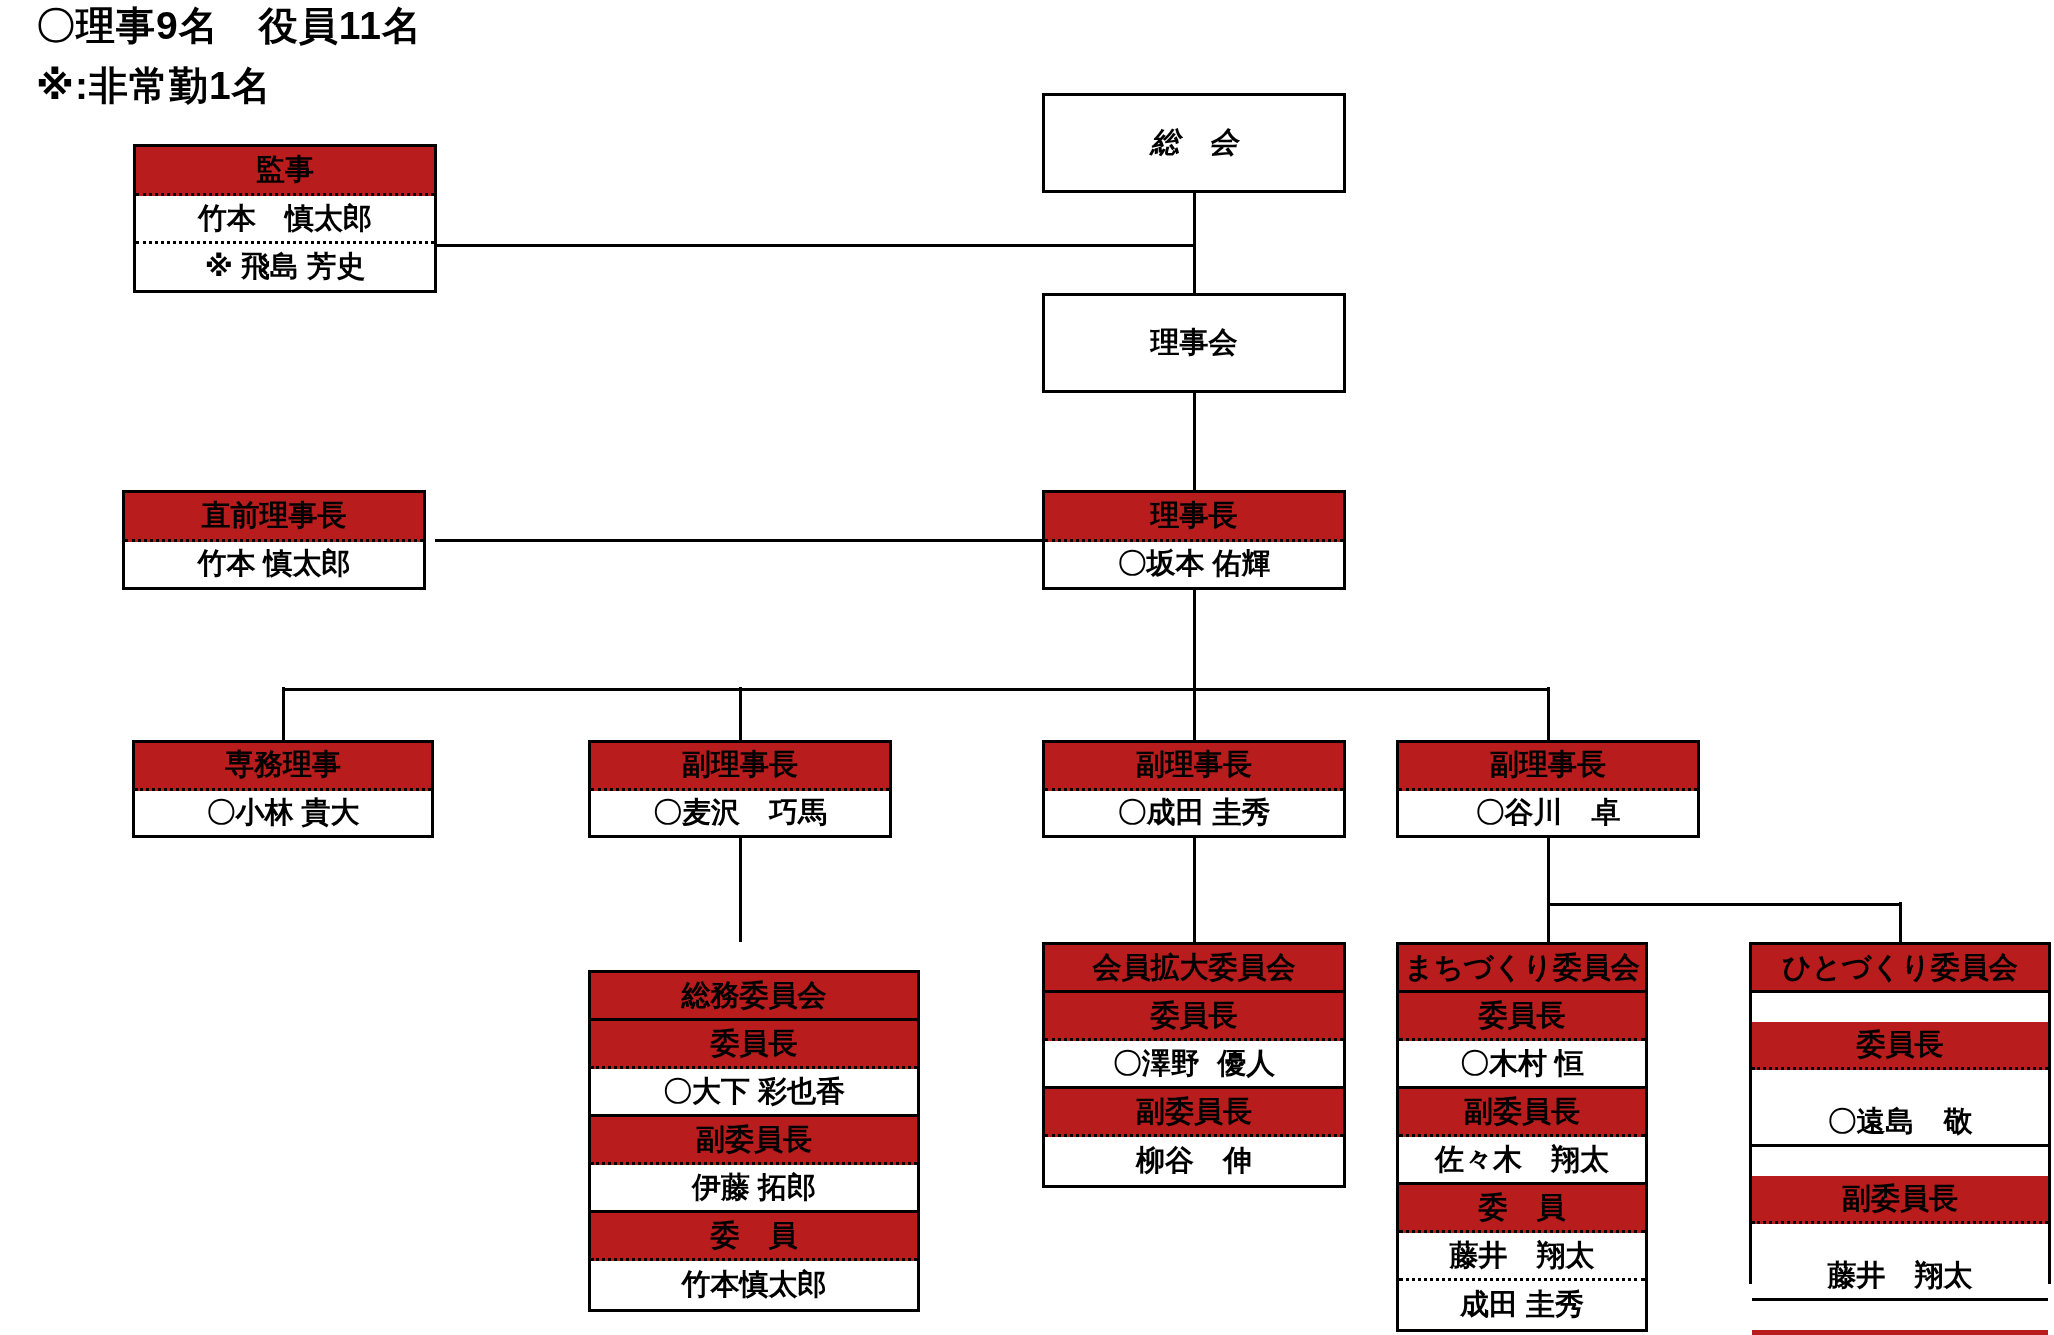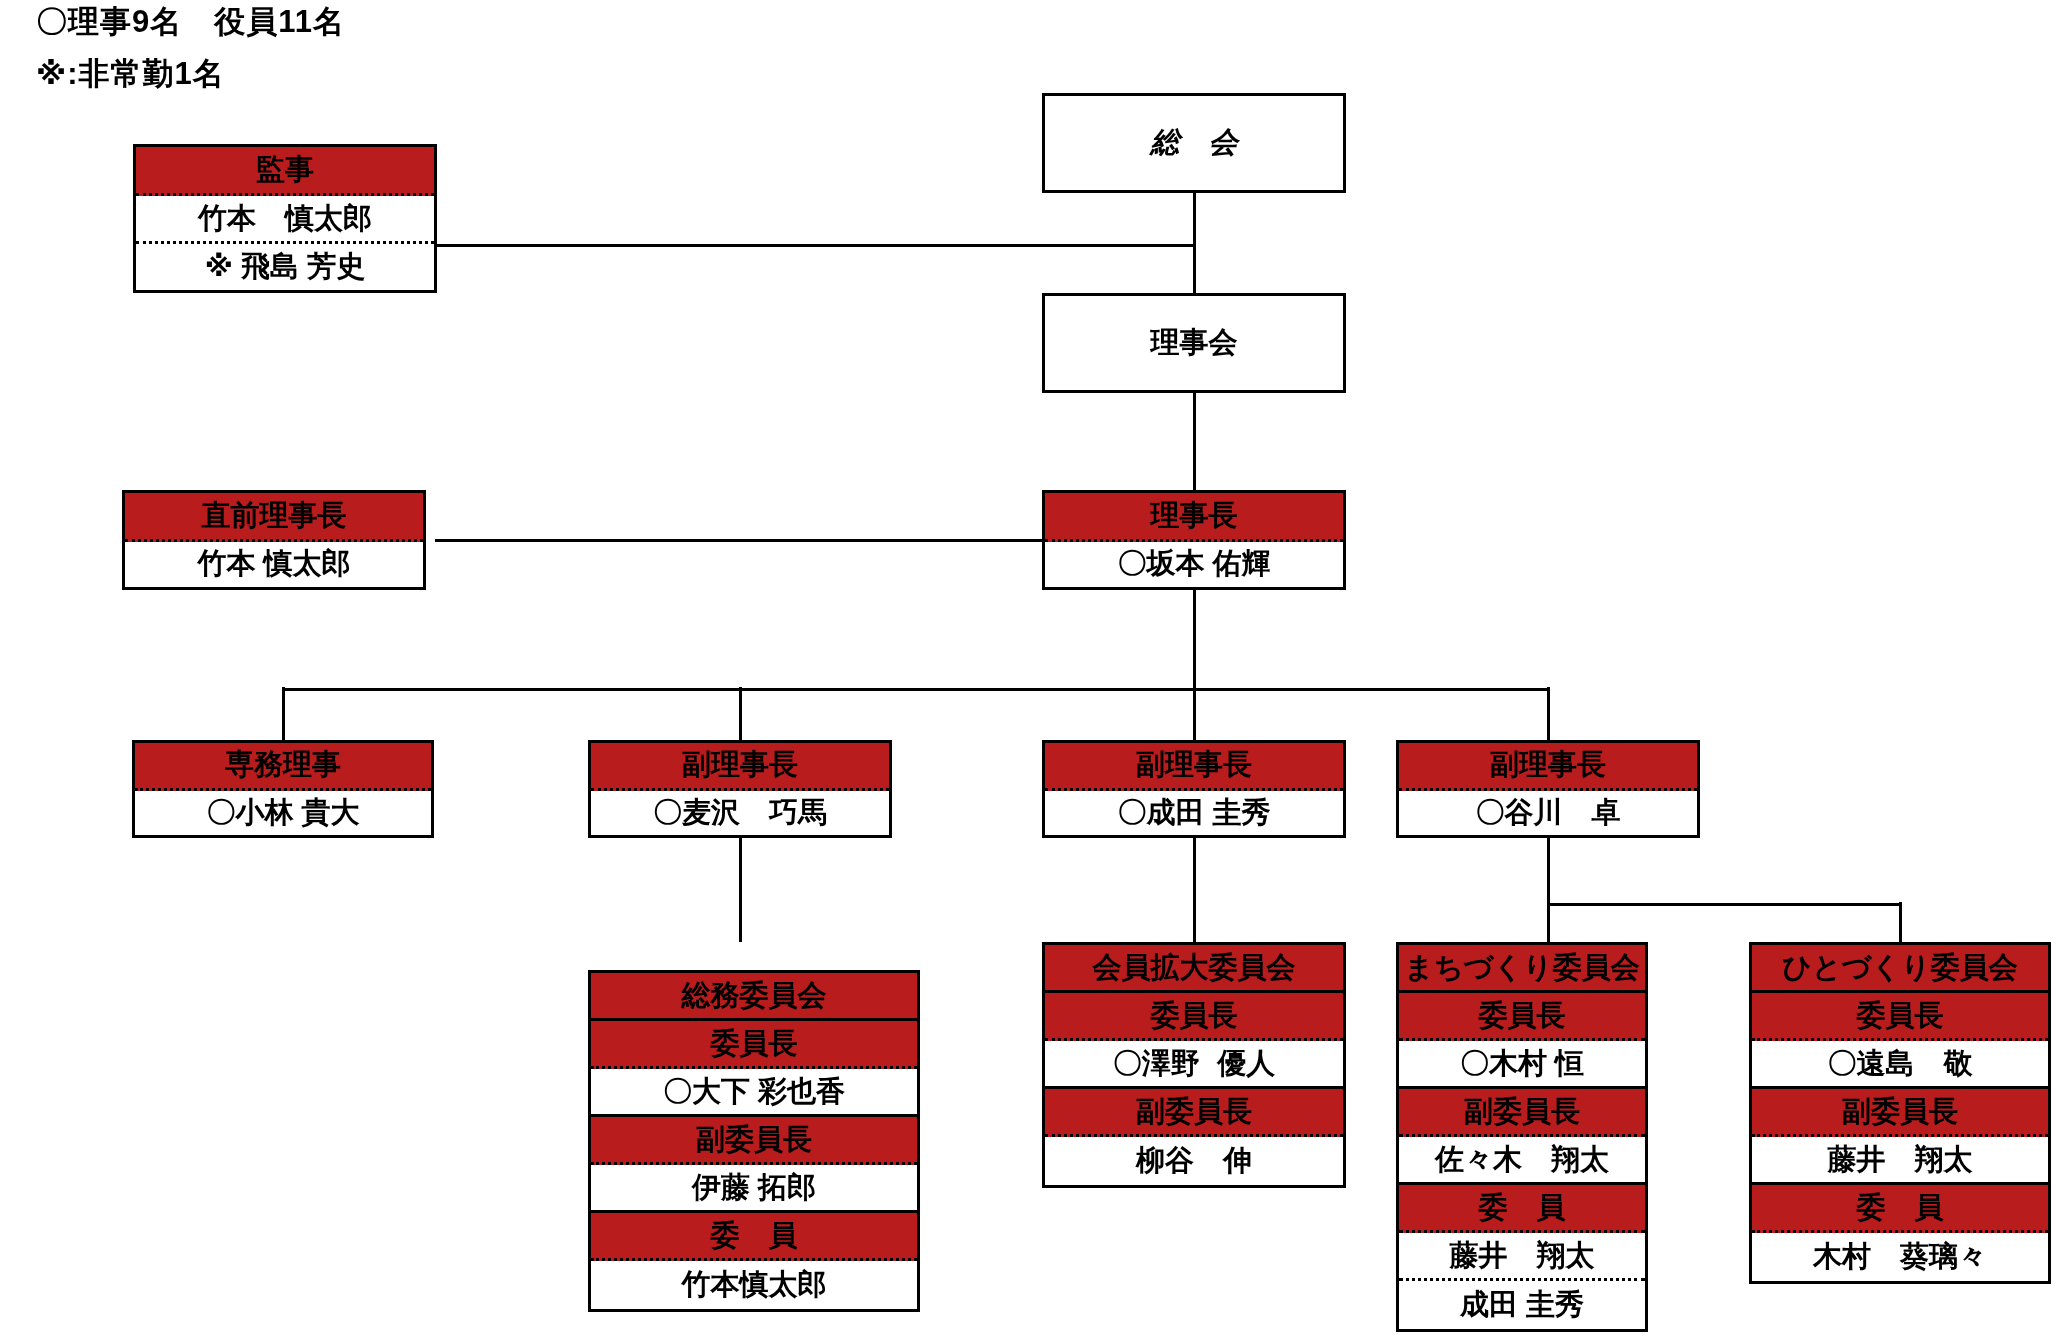--- a/index.html
+++ b/index.html
@@ -7,21 +7,21 @@
     position:relative;
     width:2054px;height:1335px;
     background:#ffffff;
     font-family:"Liberation Sans","DejaVu Sans",sans-serif;
     font-weight:bold;
     color:#000;
     overflow:hidden;
   }
   svg.wires{position:absolute;left:0;top:0;z-index:0;}
   .legend{position:absolute;left:36px;top:6px;z-index:2;}
-  .legend div{font-size:31px;line-height:1.0;margin-bottom:21px;letter-spacing:1px;}
+  .legend div{font-size:39px;line-height:1.0;margin-bottom:21px;letter-spacing:1px;}
   .box{
     position:absolute;z-index:1;
     box-sizing:border-box;
     border:3px solid #000;
     background:#ffffff;
     display:flex;flex-direction:column;
   }
   .row{
     box-sizing:border-box;
     display:flex;align-items:center;justify-content:center;
@@ -39,21 +39,21 @@
   #rijikai {left:1042px;top:293px;width:304px;height:100px;}
   #chokuzen{left:122px; top:490px;width:304px;height:100px;}
   #rijicho {left:1042px;top:490px;width:304px;height:100px;}
   #senmu   {left:132px; top:740px;width:302px;height:98px;}
   #fuku1   {left:588px; top:740px;width:304px;height:98px;}
   #fuku2   {left:1042px;top:740px;width:304px;height:98px;}
   #fuku3   {left:1396px;top:740px;width:304px;height:98px;}
   #soumu   {left:588px; top:970px;width:332px;height:342px;}
   #kaiin   {left:1042px;top:942px;width:304px;height:246px;font-family:Liberation Mono, monospace;}
   #machi   {left:1396px;top:942px;width:252px;height:390px;text-align:right;}
-  #hito    {left:1749px;top:942px;width:302px;height:342px;}
+  #hito    {left:1749px;top:942px;width:302px;height:342px;gap:29px;}
 </style>
 </head>
 <body>
 
 <div class="canvas">
 
   <svg class="wires" width="2054" height="1335" viewBox="0 0 2054 1335" stroke="#000000" stroke-width="3" shape-rendering="crispEdges">
 
     <line x1="1194" y1="193" x2="1194" y2="293"></line>
 

